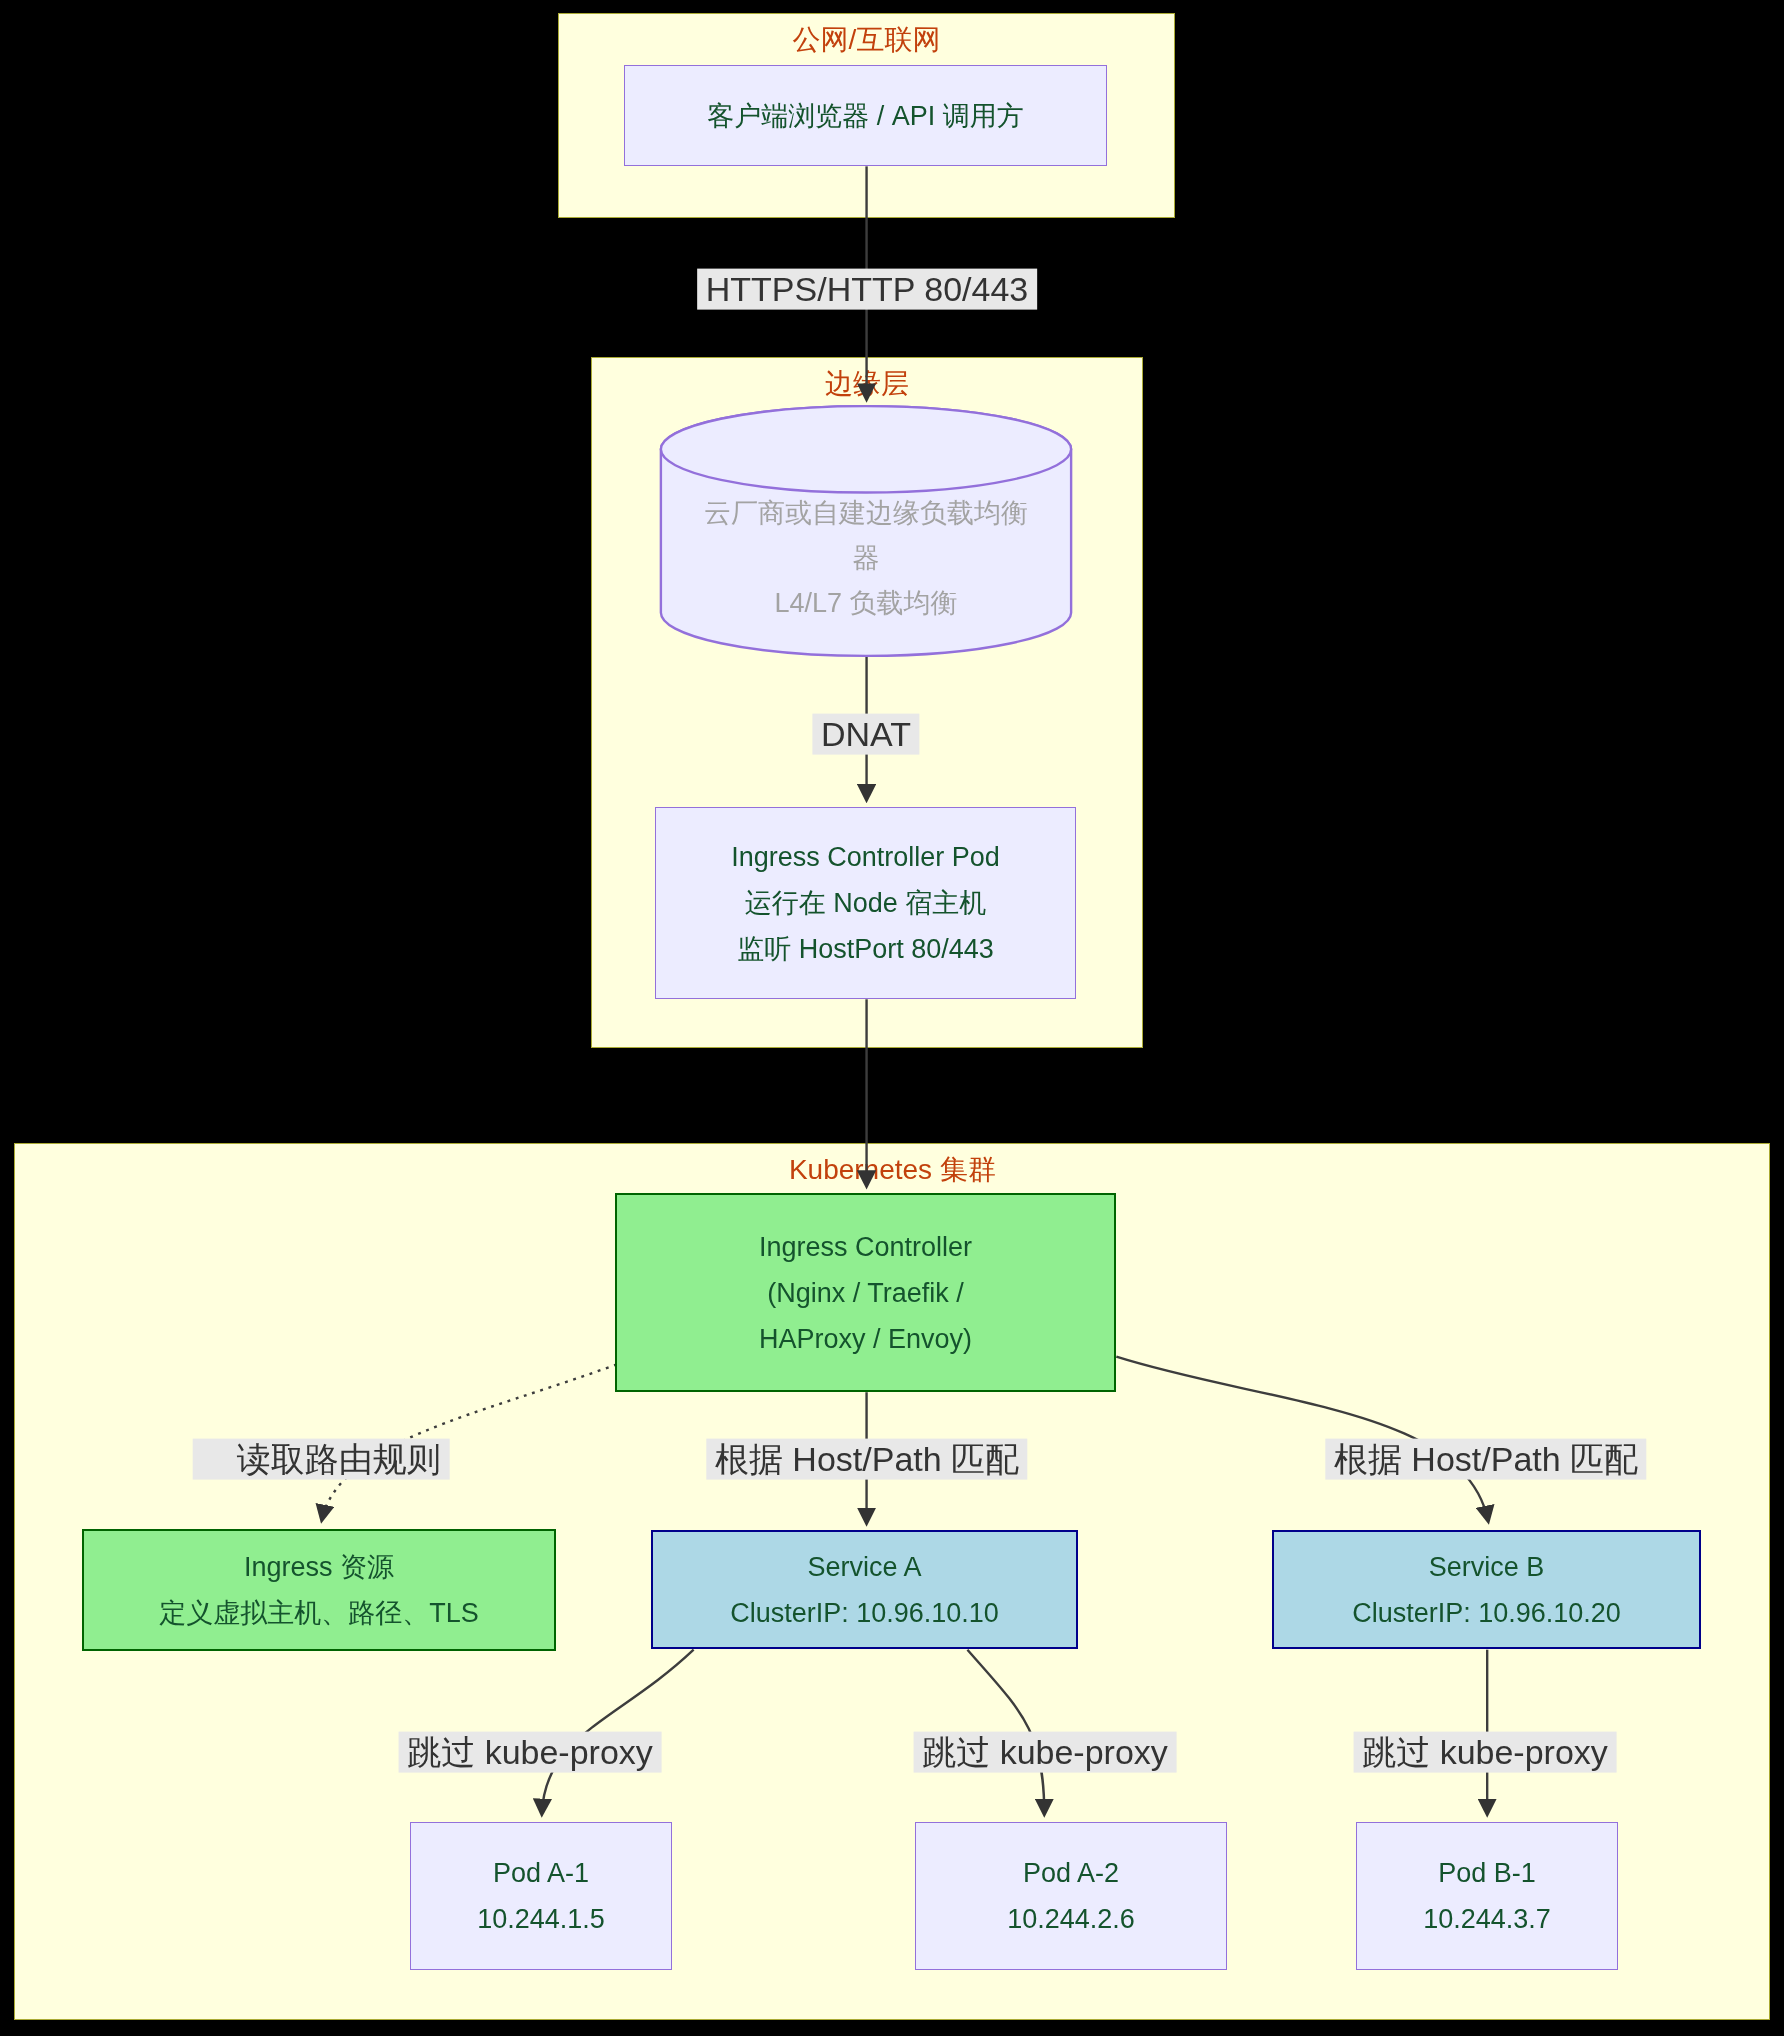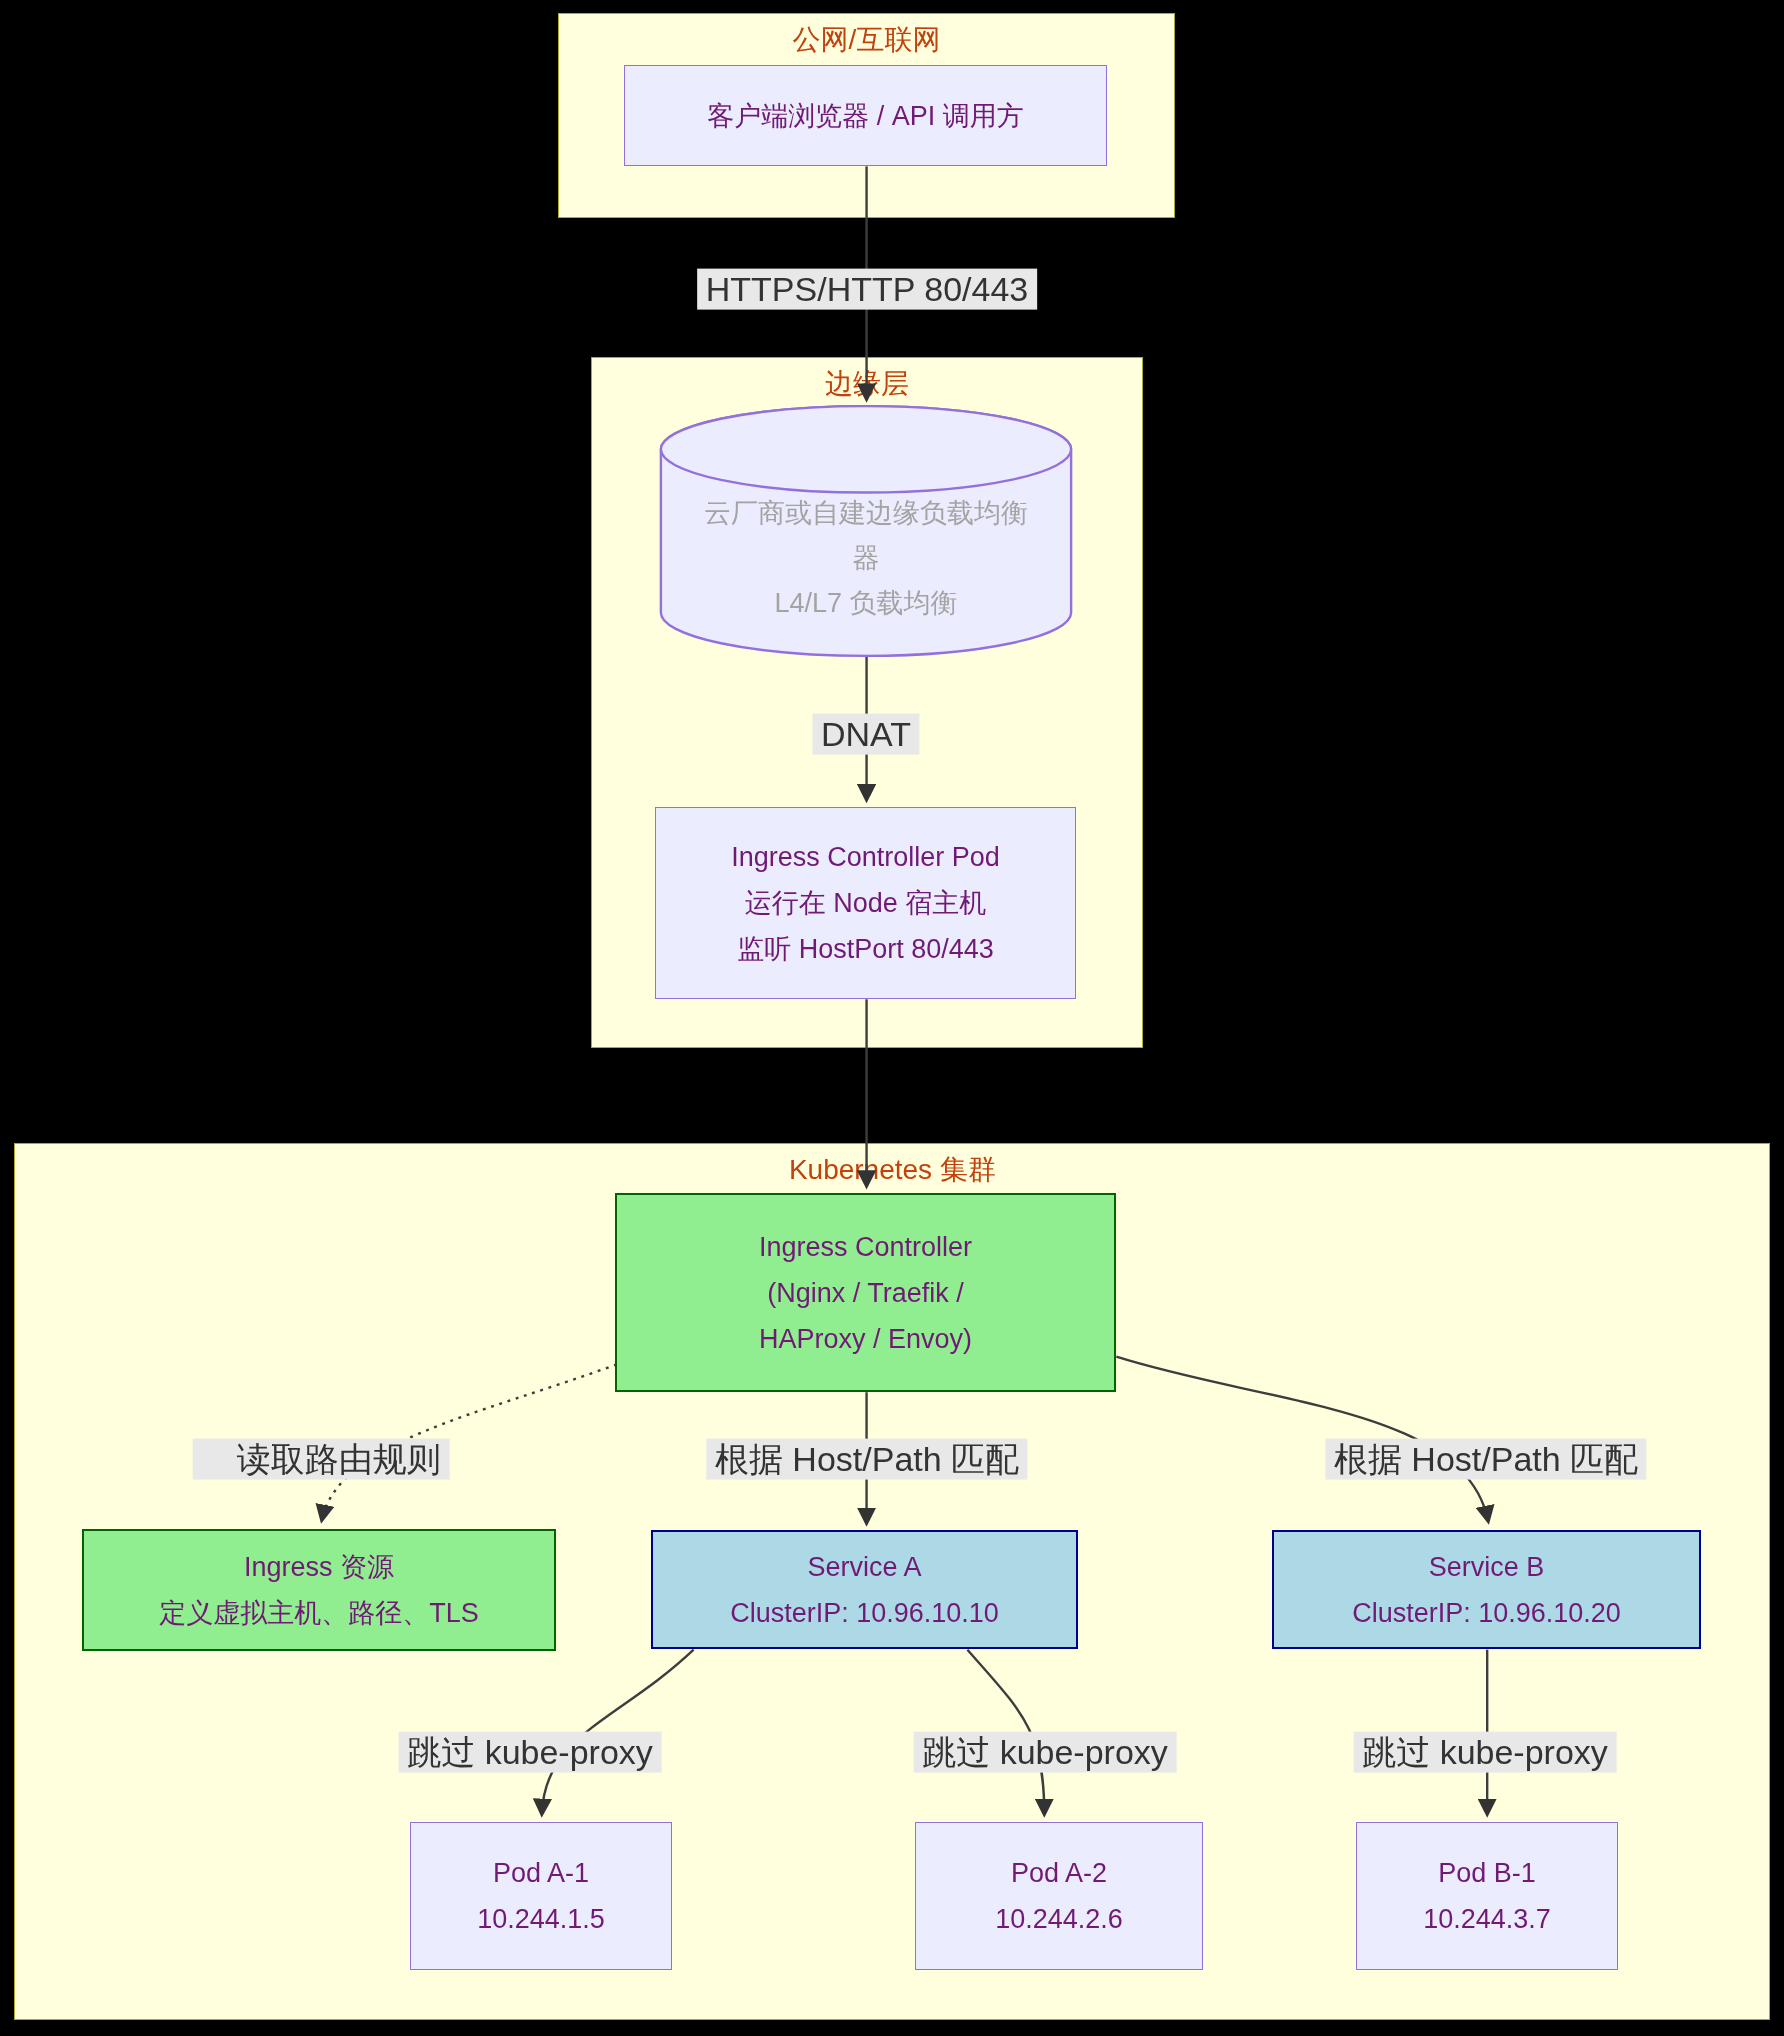--- a/index.html
+++ b/index.html
@@ -21,33 +21,33 @@
     text-align:center;font-size:28px;line-height:33px;color:#c2410c;
   }
   
   svg.edges{position:absolute;left:0;top:0;z-index:2;}
   .edge{stroke:#3d3d3d;stroke-width:2.5;fill:none;}
   .edge.dotted{stroke-dasharray:3 6;}
   
   .node{
     position:absolute;z-index:3;box-sizing:border-box;
     display:flex;flex-direction:column;align-items:center;justify-content:center;
-    text-align:center;font-size:27px;line-height:46px;color:#701a75;
+    text-align:center;font-size:27px;line-height:46px;color:#14532d;
   }
   .lavender{background:#ececff;border:1.9px solid #9370db;}
   .green{background:#90ee90;border:2.9px solid #006400;}
   .blue{background:#add8e6;border:2.9px solid #00008b;}
   #node-client{left:624px;top:65px;width:483px;height:101px;}
   #node-icpod{left:655px;top:807px;width:421px;height:192px;}
   #node-ic{left:615px;top:1193px;width:501px;height:199px;}
   #node-res{left:82px;top:1529px;width:474px;height:122px;}
   #node-svca{left:651px;top:1530px;width:427px;height:119px;}
   #node-svcb{left:1272px;top:1530px;width:429px;height:119px;}
   #node-poda1{left:410px;top:1822px;width:262px;height:148px;}
-  #node-poda2{left:915px;top:1822px;width:288px;height:148px;}
+  #node-poda2{left:915px;top:1822px;width:312px;height:148px;}
   #node-podb1{left:1356px;top:1822px;width:262px;height:148px;}
   
   #node-cyl{position:absolute;left:661px;top:406px;width:410px;height:250px;z-index:3;}
   #node-cyl svg{position:absolute;left:-2.9px;top:-2.9px;}
   #node-cyl .cyl-text{
     position:absolute;left:0;right:0;top:85px;
     text-align:center;font-size:27px;line-height:45px;color:#a3a3a3;
   }
   
   .elabel{

